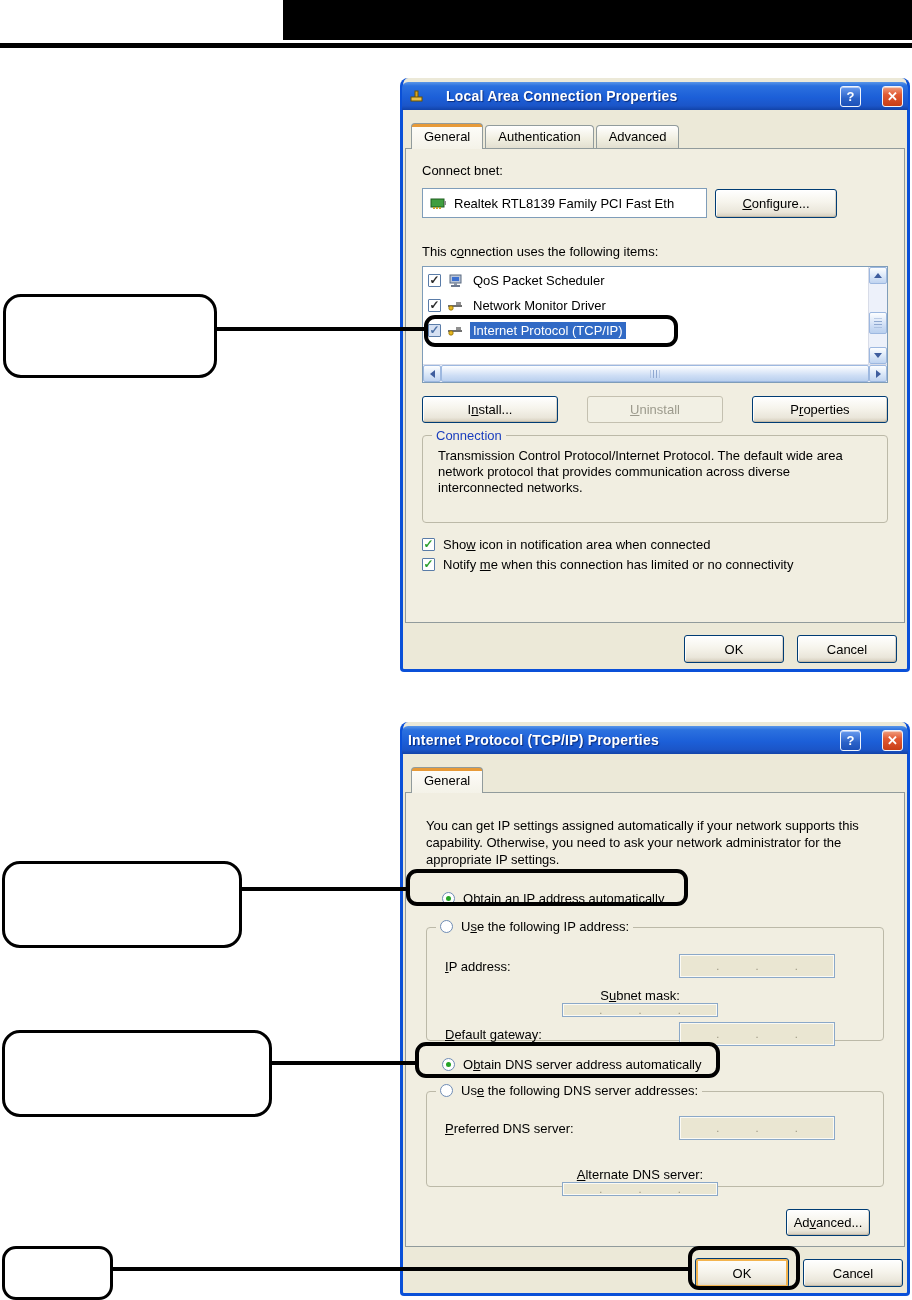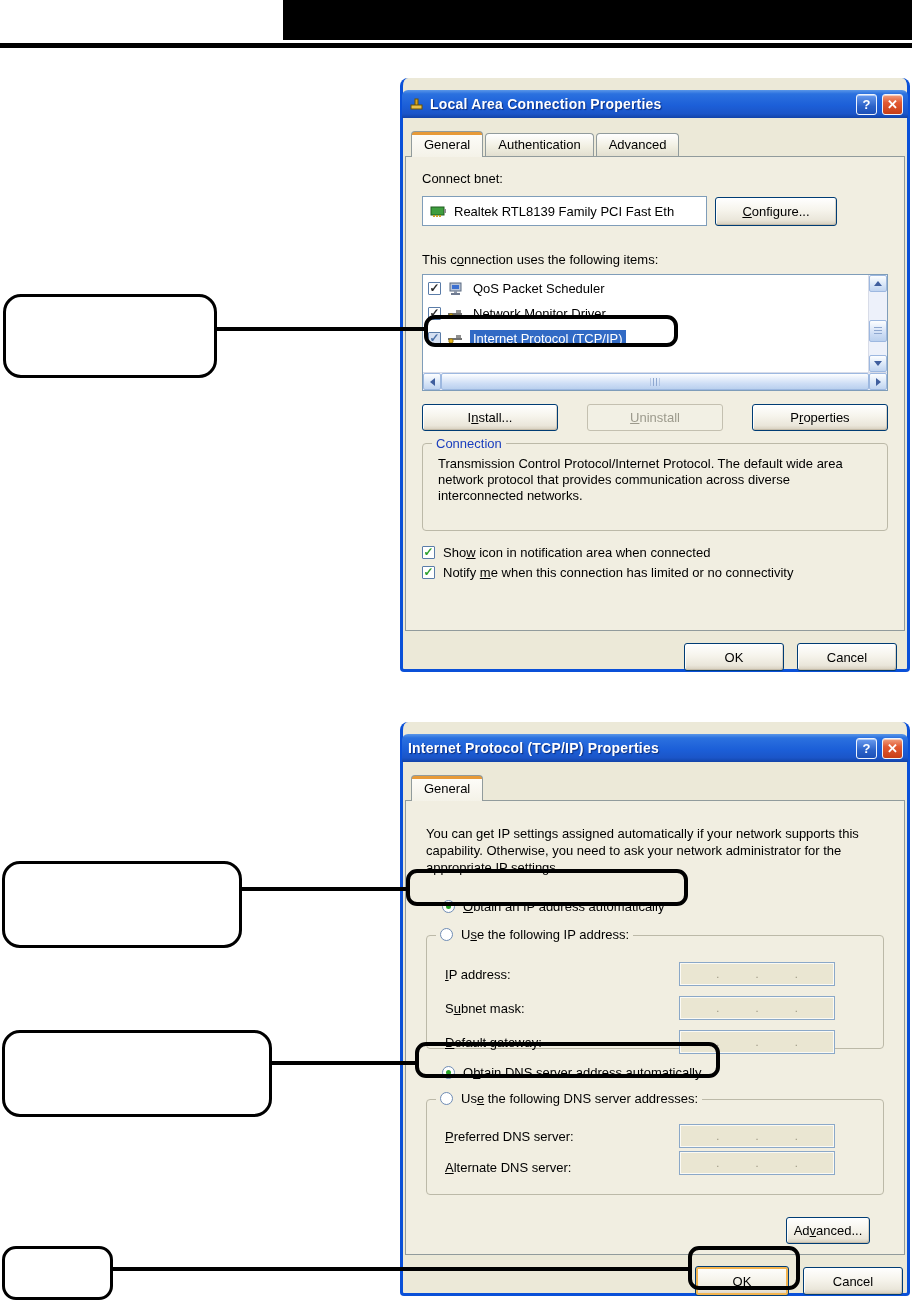--- a/index.html
+++ b/index.html
@@ -7,22 +7,22 @@
   body { font-family:"Liberation Sans", sans-serif; }
   .page { position:relative; width:912px; height:1300px; background:#fff; overflow:hidden; }
 
   
   .header-bar { position:absolute; left:283px; top:0; width:629px; height:40px; background:#000; }
   .header-rule { position:absolute; left:0; top:43px; width:912px; height:5px; background:#000; }
 
   
   .xp-dialog { position:absolute; width:510px; background:#ECE9D8;
     border:3px solid #0A50D8; border-top:none; border-radius:8px 8px 4px 4px; z-index:1; }
-  .titlebar { height:28px; display:flex; align-items:center; gap:5px; padding:0 5px 0 6px;
-    margin:12px -1px; border-radius:6px 6px 0 0;
+  .titlebar { height:28px; display:flex; align-items:center; gap:21px; padding:0 5px 0 6px;
+    margin:4px -1px; border-radius:6px 6px 0 0;
     background:linear-gradient(180deg,#5A96E8 0%,#2B71DF 14%,#1C5FD8 55%,#1B55C8 85%,#1243A8 100%); }
   .title-text { flex:1; color:#fff; font-weight:bold; font-size:14px; letter-spacing:.2px;
     text-shadow:1px 1px 1px #0A2C7C; white-space:nowrap; overflow:hidden; }
   .tb-btn { width:21px; height:21px; border-radius:3px; border:1px solid #F0F4FC;
     display:flex; align-items:center; justify-content:center;
     color:#fff; font-weight:bold; font-size:13px; line-height:1;
     box-shadow:inset 0 1px 0 rgba(255,255,255,.5); }
   .help-btn  { background:linear-gradient(180deg,#6A9CF0,#2B62C8 60%,#1C50B8); }
   .close-btn { background:linear-gradient(180deg,#F0A080,#E25A33 40%,#C83E16); }
 
@@ -113,29 +113,29 @@
   .intro { font-size:13px; line-height:17px; width:445px; color:#000; }
   .radio-row { display:flex; align-items:center; gap:8px; font-size:13px; }
   .radio { width:13px; height:13px; border:1px solid #6F8CB5; border-radius:50%; background:#fff; flex:0 0 auto;
     display:flex; align-items:center; justify-content:center; }
   .radio.on::after { content:""; width:5px; height:5px; border-radius:50%; background:#26A326; display:block; }
   .r-obtain-ip { margin:21px 0 0 16px; height:18px; }
   .ip-group { margin-top:20px; height:114px; border:1px solid #BCB9A8; border-radius:4px; position:relative;
     padding:0 48px 0 18px; }
   .ip-group .group-legend { color:#000; display:flex; align-items:center; gap:8px; top:-9px; }
   .field-row { display:flex; align-items:center; justify-content:space-between; height:24px; }
-  .fr1 { margin-top:26px; } .fr2 { margin-top:10px; } .fr3 { margin-top:10px; }
+  .fr1 { margin-top:26px; } .fr2 { margin-top:10px;flex-direction:column; } .fr3 { margin-top:10px; }
   .ip-field { width:156px; height:24px; background:#EAE6D2; border:1px solid #8BA8C8;
     box-shadow:inset 0 0 0 1px #FBFAF4; display:flex; align-items:center; justify-content:space-evenly;
     color:#9A9580; font-size:11px; }
   .r-obtain-dns { margin:14px 0 0 16px; height:18px; }
   .dns-group { margin-top:18px; height:96px; border:1px solid #BCB9A8; border-radius:4px; position:relative;
     padding:0 48px 0 18px; }
   .dns-group .group-legend { color:#000; display:flex; align-items:center; gap:8px; top:-9px; }
-  .dns-group .fr1 { margin-top:24px; } .dns-group .fr2 { margin-top:3px;align-items:flex-end; }
+  .dns-group .fr1 { margin-top:24px; } .dns-group .fr2 { margin-top:27px; }
   .advanced-row { margin-top:22px; display:flex; justify-content:flex-end; padding-right:14px; }
   .advanced-row .btn { width:84px; height:27px; }
   #dlg2 .dlg-btn-row { margin:11px 4px 0 0; gap:14px; align-items:center; }
   #dlg2 .ok-btn { width:94px; height:30px; }
   #dlg2 .cancel-btn { width:100px; height:28px; }
 
   
   .callout { position:absolute; background:#fff; border:3px solid #000; border-radius:18px; z-index:11; }
   .ann-line { position:absolute; height:4px; background:#000; z-index:11; }
   .hl-rect { position:absolute; border:4px solid #000; border-radius:11px; background:transparent; z-index:12; }

